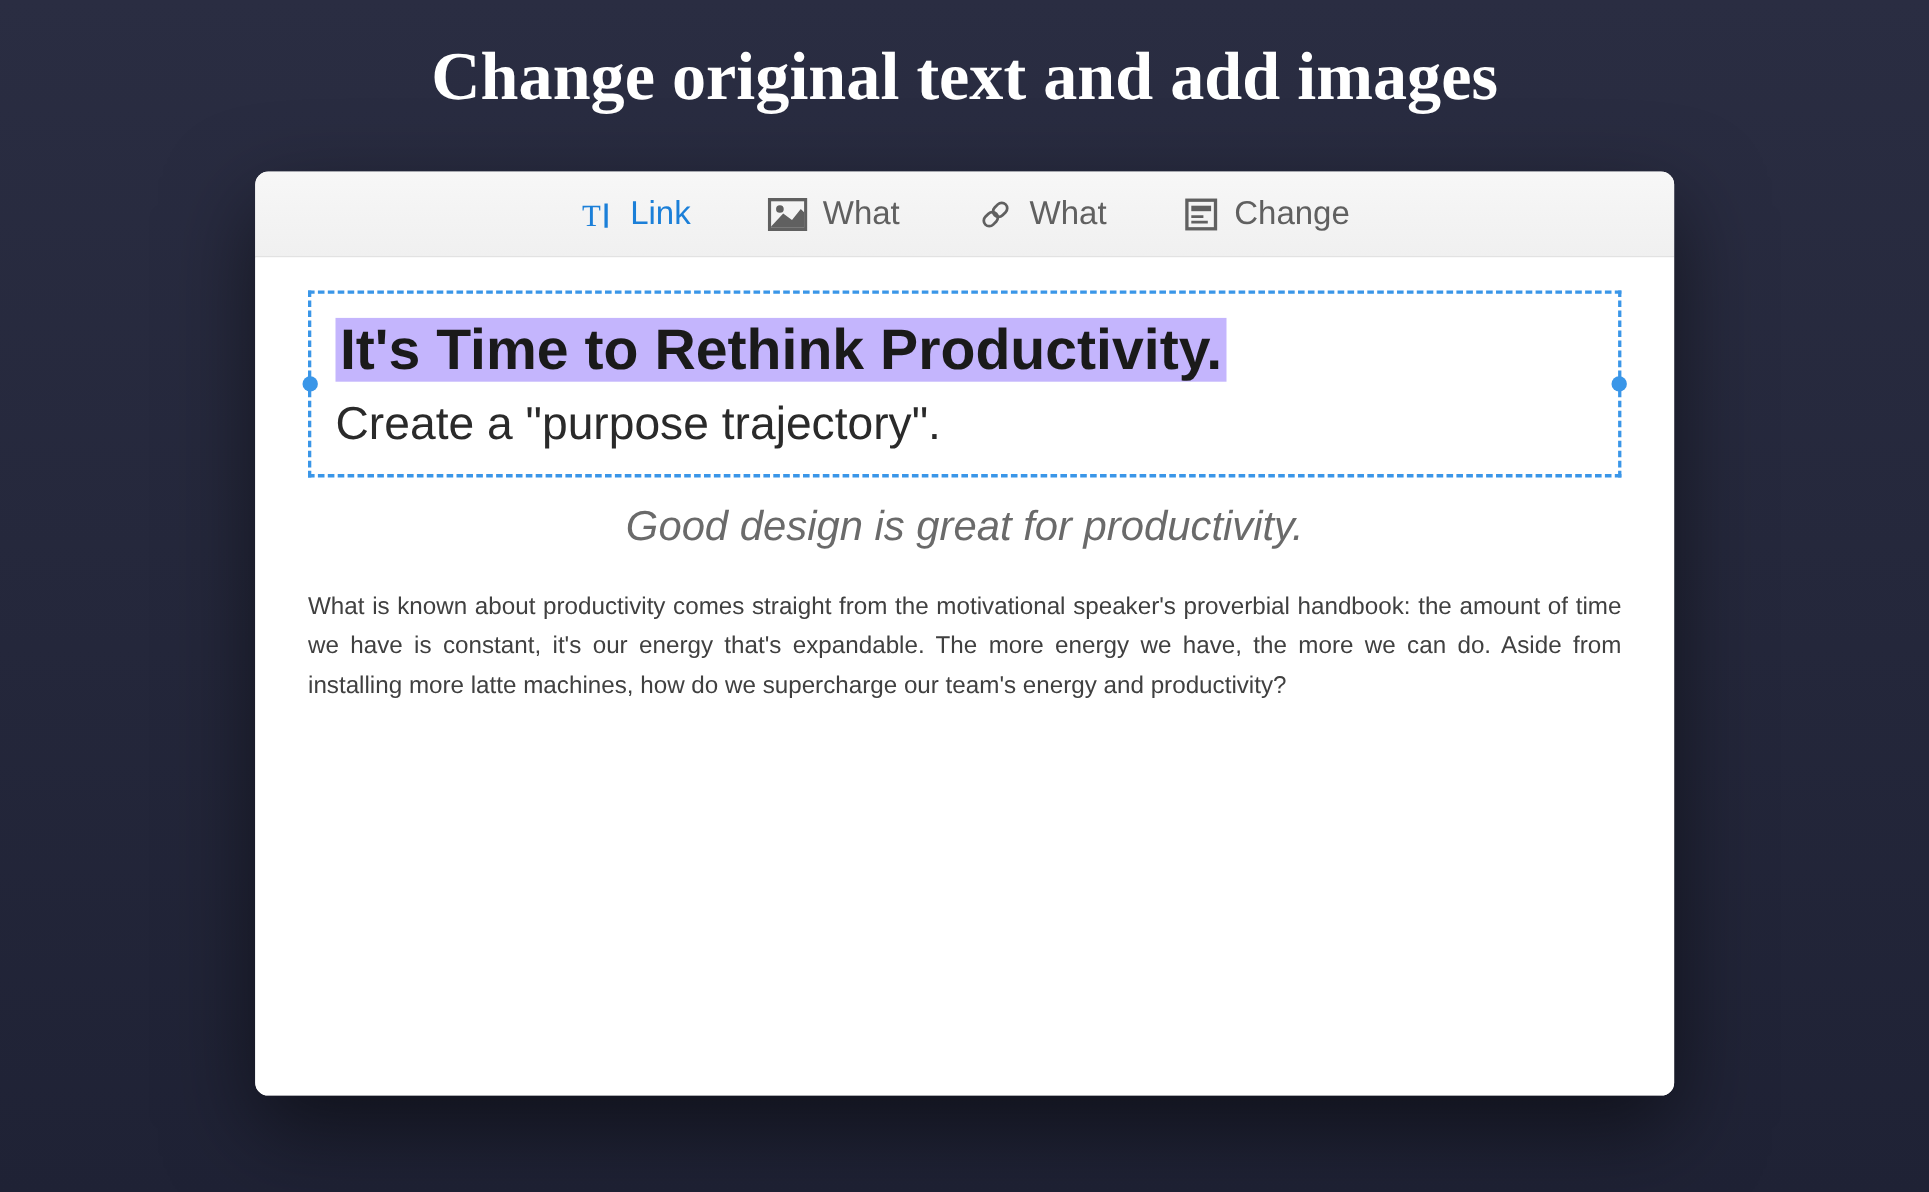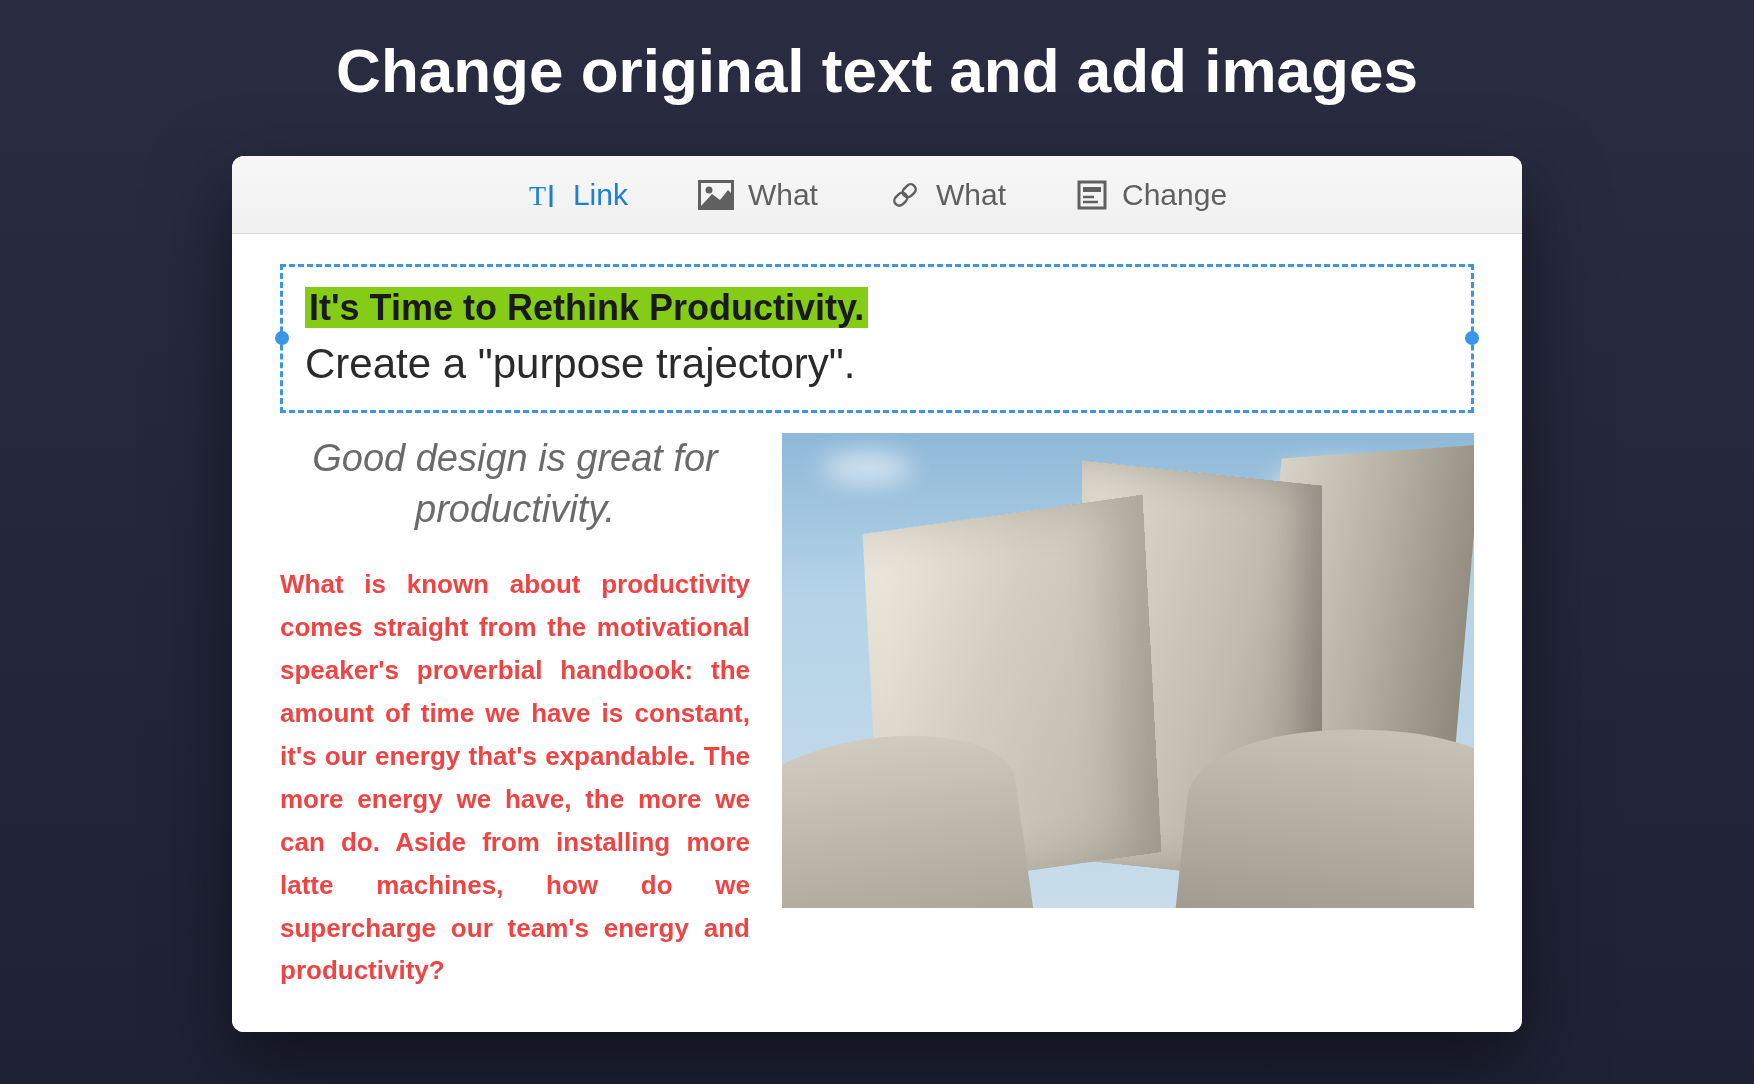--- a/index.html
+++ b/index.html
@@ -15,20 +15,21 @@
       display: flex;
       flex-direction: column;
       align-items: center;
       padding-top: 35px;
     }
     .headline {
       color: #ffffff;
       font-size: 62px;
       font-weight: 600;
       margin-bottom: 50px;
+      font-family: Liberation Serif, serif;
     }
     .app-window {
       width: 1290px;
       background: #ffffff;
       border-radius: 12px;
       box-shadow: 0 30px 80px rgba(0,0,0,0.5);
       overflow: hidden;
     }
     .toolbar {
       background: linear-gradient(180deg, #f7f7f7 0%, #f0f0f0 100%);
@@ -70,58 +71,58 @@
       width: 14px;
       height: 14px;
       background: #3a96e8;
       border-radius: 50%;
       top: 50%;
       transform: translateY(-50%);
     }
     .selection-handle.left { left: -8px; }
     .selection-handle.right { right: -8px; }
     .doc-title {
-      font-size: 36px;
+      font-size: 52px;
       font-weight: 800;
       color: #1a1a1a;
       display: inline;
-      background: #84cc16;
+      background: #c4b5fd;
       line-height: 1.3;
       padding: 0 4px;
     }
     .doc-subtitle {
       font-size: 42px;
       font-weight: 400;
       color: #2a2a2a;
       margin-top: 8px;
     }
     .content-row {
       display: flex;
       gap: 32px;
-      align-items: flex-start;
+      align-items: flex-end;
+      flex-direction: column;
     }
     .content-left {
       flex: 0 0 470px;
     }
     .quote {
       font-size: 38px;
       font-style: italic;
       color: #6a6a6a;
       font-weight: 300;
       text-align: center;
       line-height: 1.35;
       margin-bottom: 28px;
       padding: 0 10px;
     }
     .body-text {
-      font-size: 26px;
-      color: #ef4444;
+      font-size: 22px;
+      color: #404040;
       line-height: 1.65;
       text-align: justify;
-      font-weight: bold;
     }
     .content-right {
       flex: 1;
       height: 475px;
       position: relative;
       overflow: hidden;
     }
     .arch-image {
       width: 100%;
       height: 100%;

